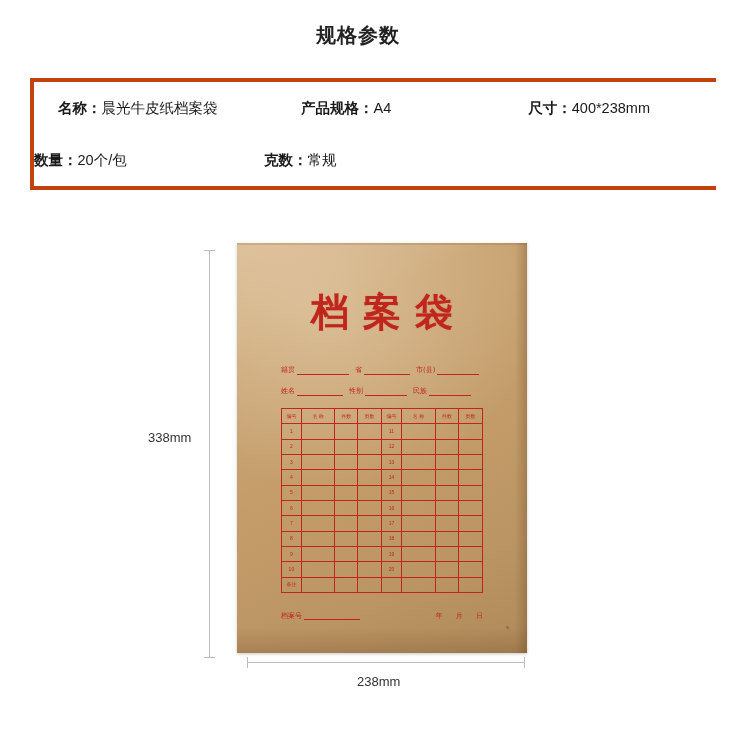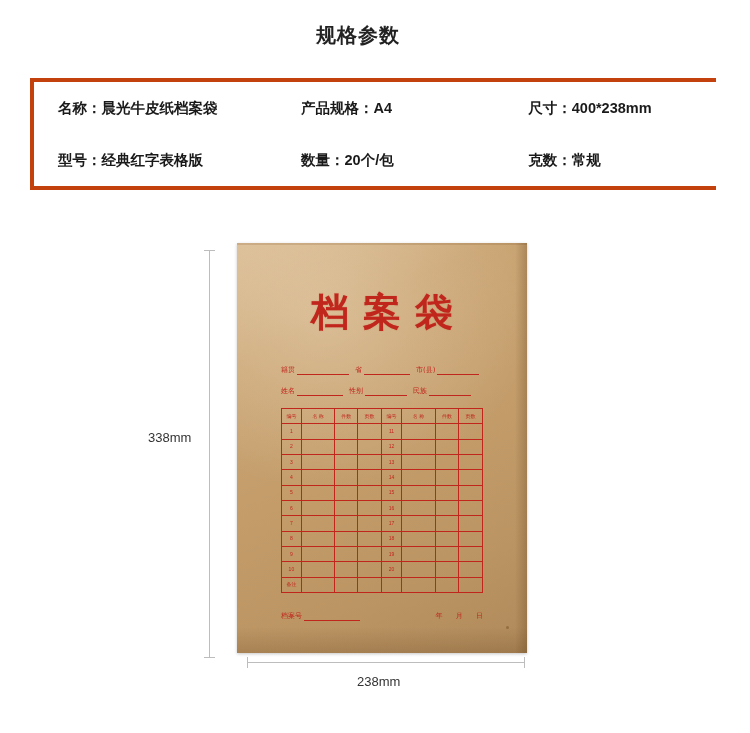--- a/index.html
+++ b/index.html
@@ -44,21 +44,21 @@
     align-items: center;
   }
   .spec-cell {
     display: flex;
     align-items: center;
     font-size: 14.5px;
     color: #1a1a1a;
     white-space: nowrap;
   }
   .spec-cell .lbl { font-weight: bold; }
-  .spec-cell .val { font-weight: bold; text-align: right; }
+  .spec-cell .val { font-weight: normal; text-align: right; }
   .c1 { width: 270px; padding-left: 24px; }
   .c2 { width: 230px; }
   .c3 { width: 190px; }
 
   
   .illus {
     position: absolute;
     left: 0;
     top: 210px;
     width: 750px;
@@ -247,21 +247,21 @@
     position: absolute;
     left: 44px;
     top: 368px;
     width: 202px;
     display: flex;
     justify-content: space-between;
     color: #c1261d;
     font-size: 7px;
     font-family: "DejaVu Sans", sans-serif;
   }
-  .env-foot .fnum { display: flex; align-items: center; }
+  .env-foot .fnum { display: flex; align-items: flex-start; }
   .env-foot .fnum .ln {
     display: inline-block;
     width: 56px;
     border-bottom: 1px solid #c1261d;
     height: 9px;
     margin-left: 2px;
   }
   .env-foot .fdate span { margin-left: 11px; }
   .env-foot .fdate span:first-child { margin-left: 0; }
 
@@ -290,24 +290,20 @@
       <div class="spec-cell c2">
         <span class="lbl">产品规格：</span>
         <span class="val">A4</span>
       </div>
       <div class="spec-cell c3">
         <span class="lbl">尺寸：</span>
         <span class="val">400*238mm</span>
       </div>
     </div>
     <div class="spec-row">
-      <div class="spec-cell c1">
-        <span class="lbl">型号：</span>
-        <span class="val">经典红字表格版</span>
-      </div>
       <div class="spec-cell c2">
         <span class="lbl">数量：</span>
         <span class="val">20个/包</span>
       </div>
       <div class="spec-cell c3">
         <span class="lbl">克数：</span>
         <span class="val">常规</span>
       </div>
     </div>
   </div>

